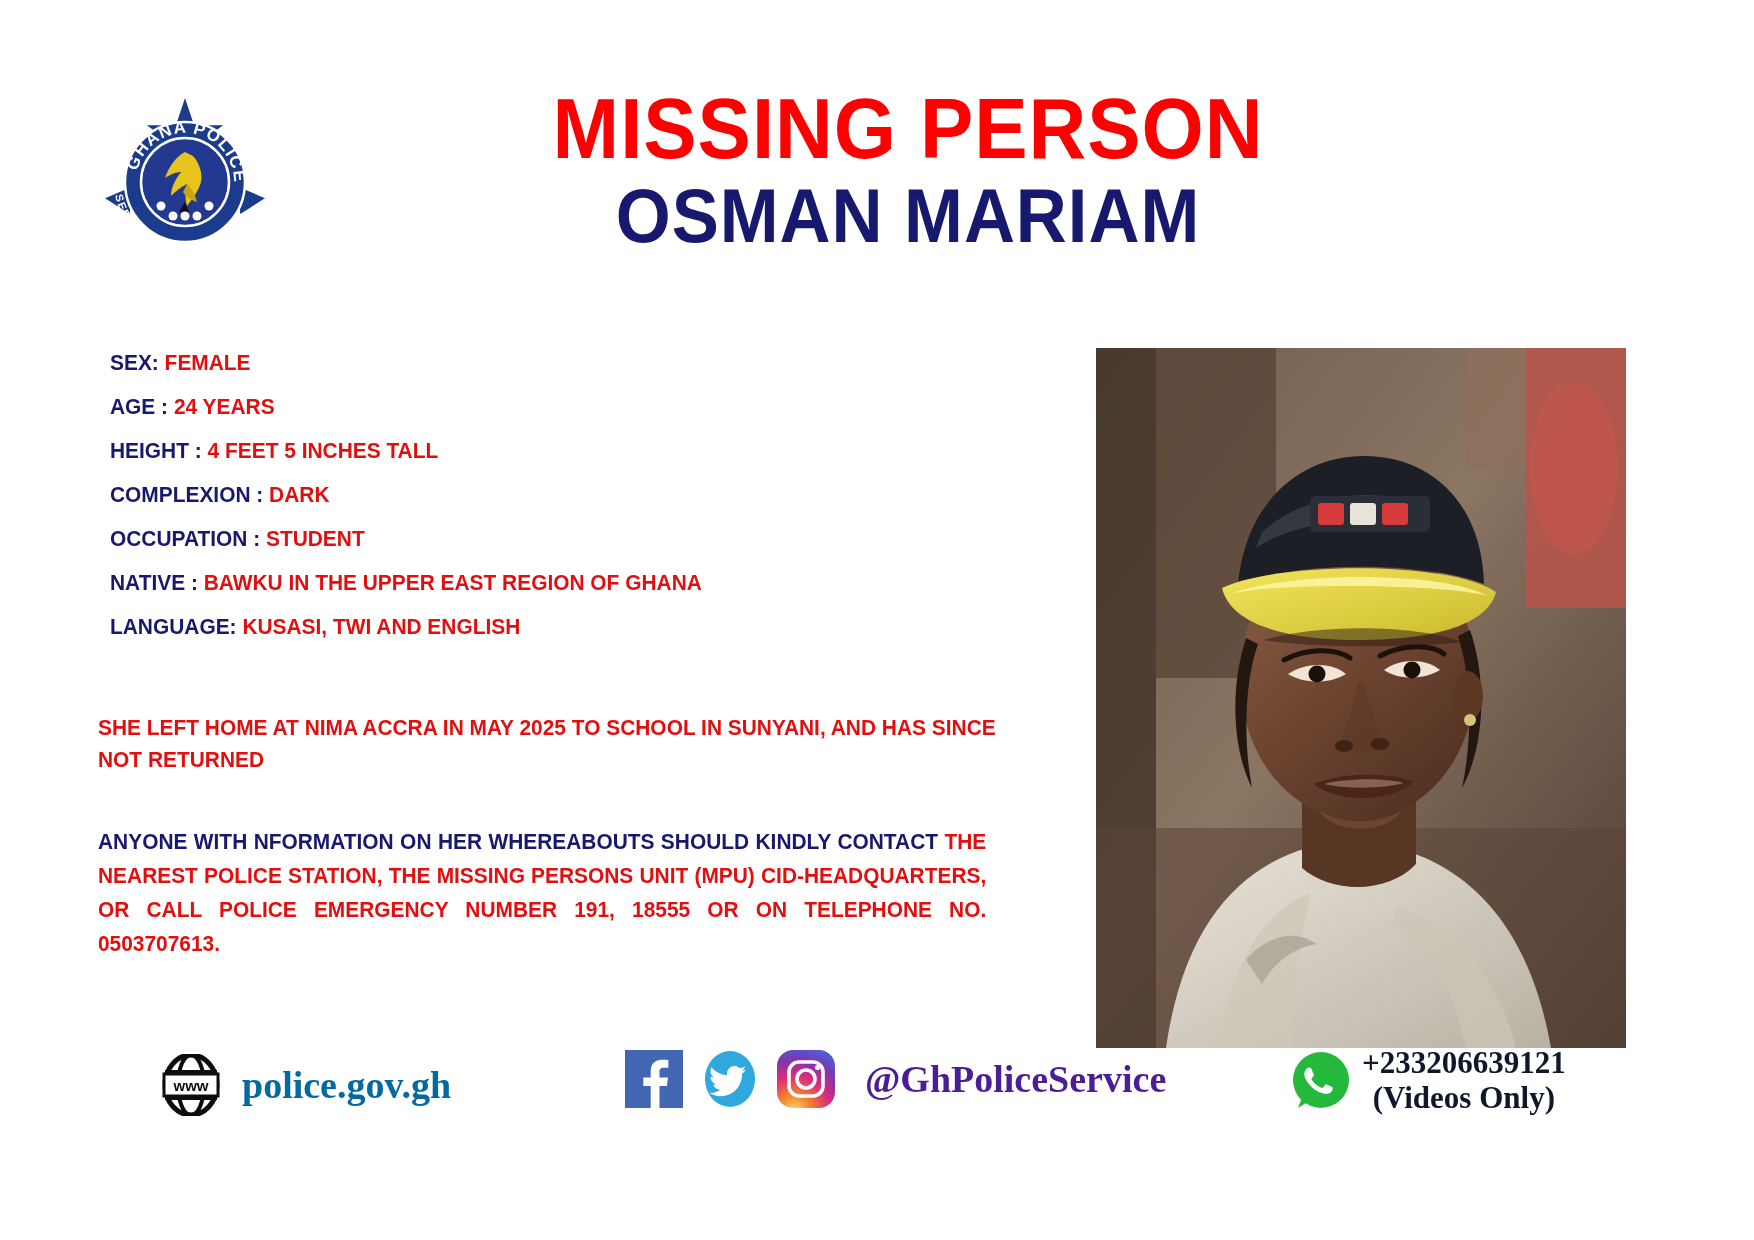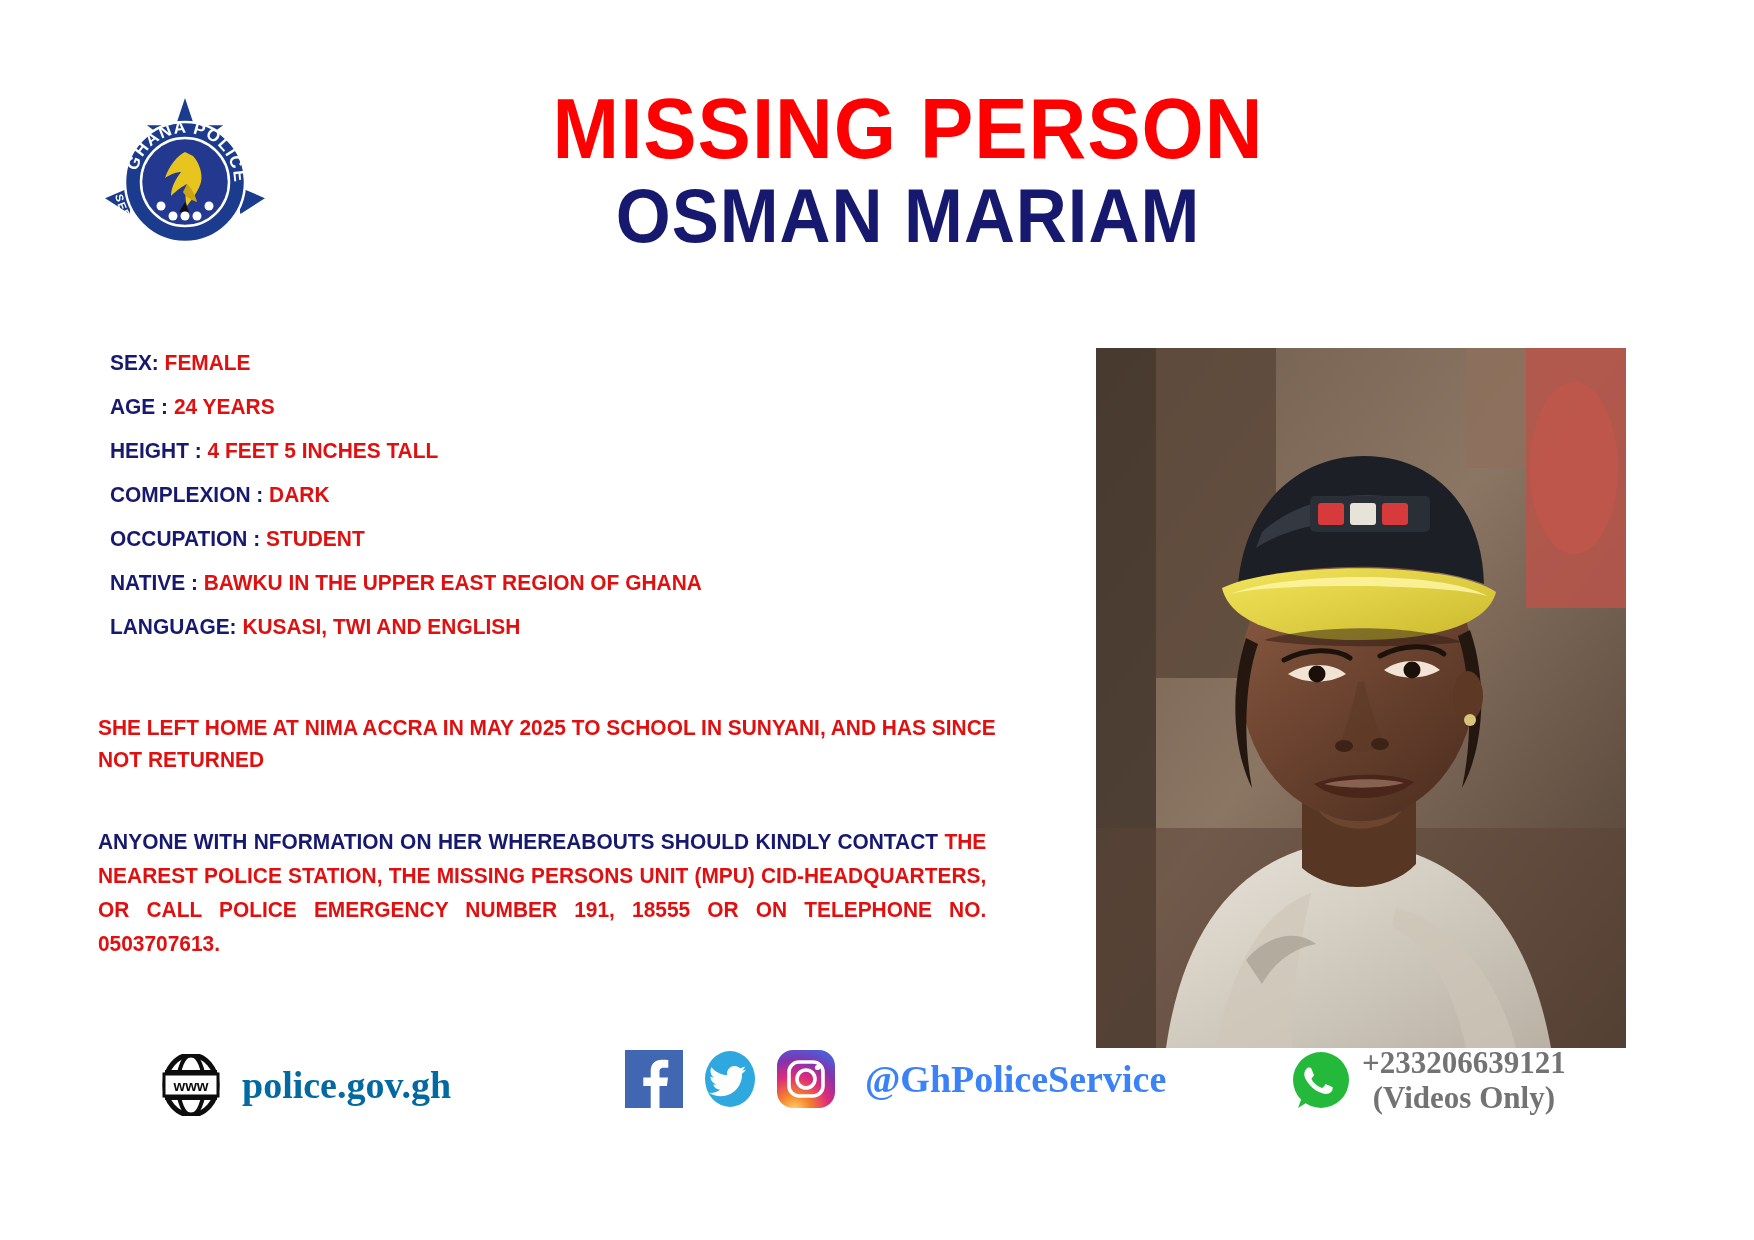--- a/index.html
+++ b/index.html
@@ -153,29 +153,29 @@
     font-size: 38px;
     color: #0369a1;
     margin-left: 22px;
     letter-spacing: 0px;
   }
   .icon-fb, .icon-tw, .icon-ig { width: 58px; height: 58px; margin-right: 18px; }
   .social-text {
     font-family: "Liberation Serif", serif;
     font-weight: bold;
     font-size: 38px;
-    color: #3b82f6;
+    color: #4c1d95;
     margin-left: 12px;
   }
   .icon-wa { width: 62px; height: 62px; }
   .wa-text {
     font-family: "Liberation Serif", serif;
     font-weight: bold;
     font-size: 31px;
-    color: #737373;
+    color: #0f172a;
     margin-left: 10px;
     line-height: 1.12;
     text-align: center;
   }
 </style>
 </head>
 <body>
 
 <div class="poster">
 

